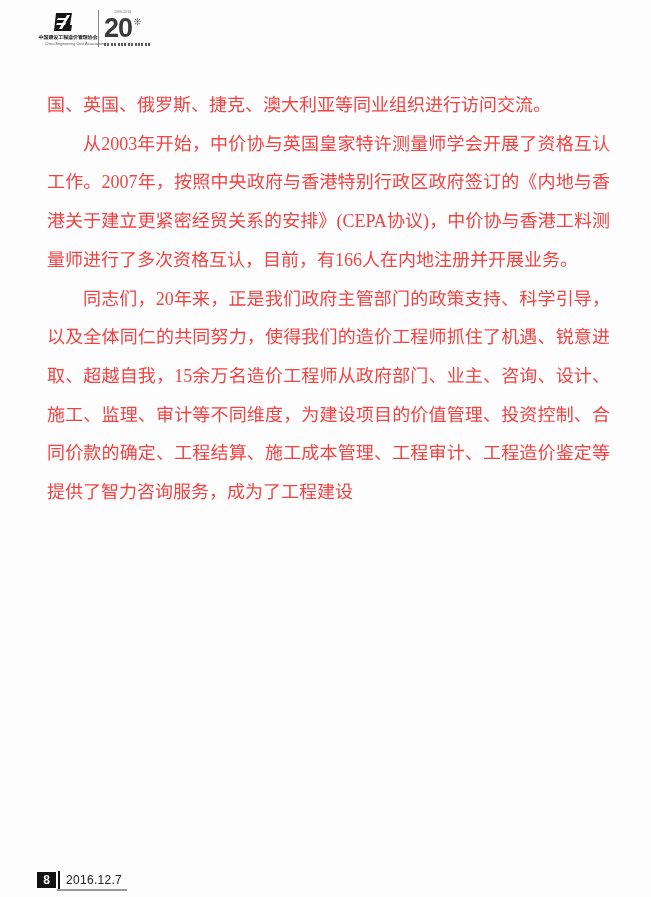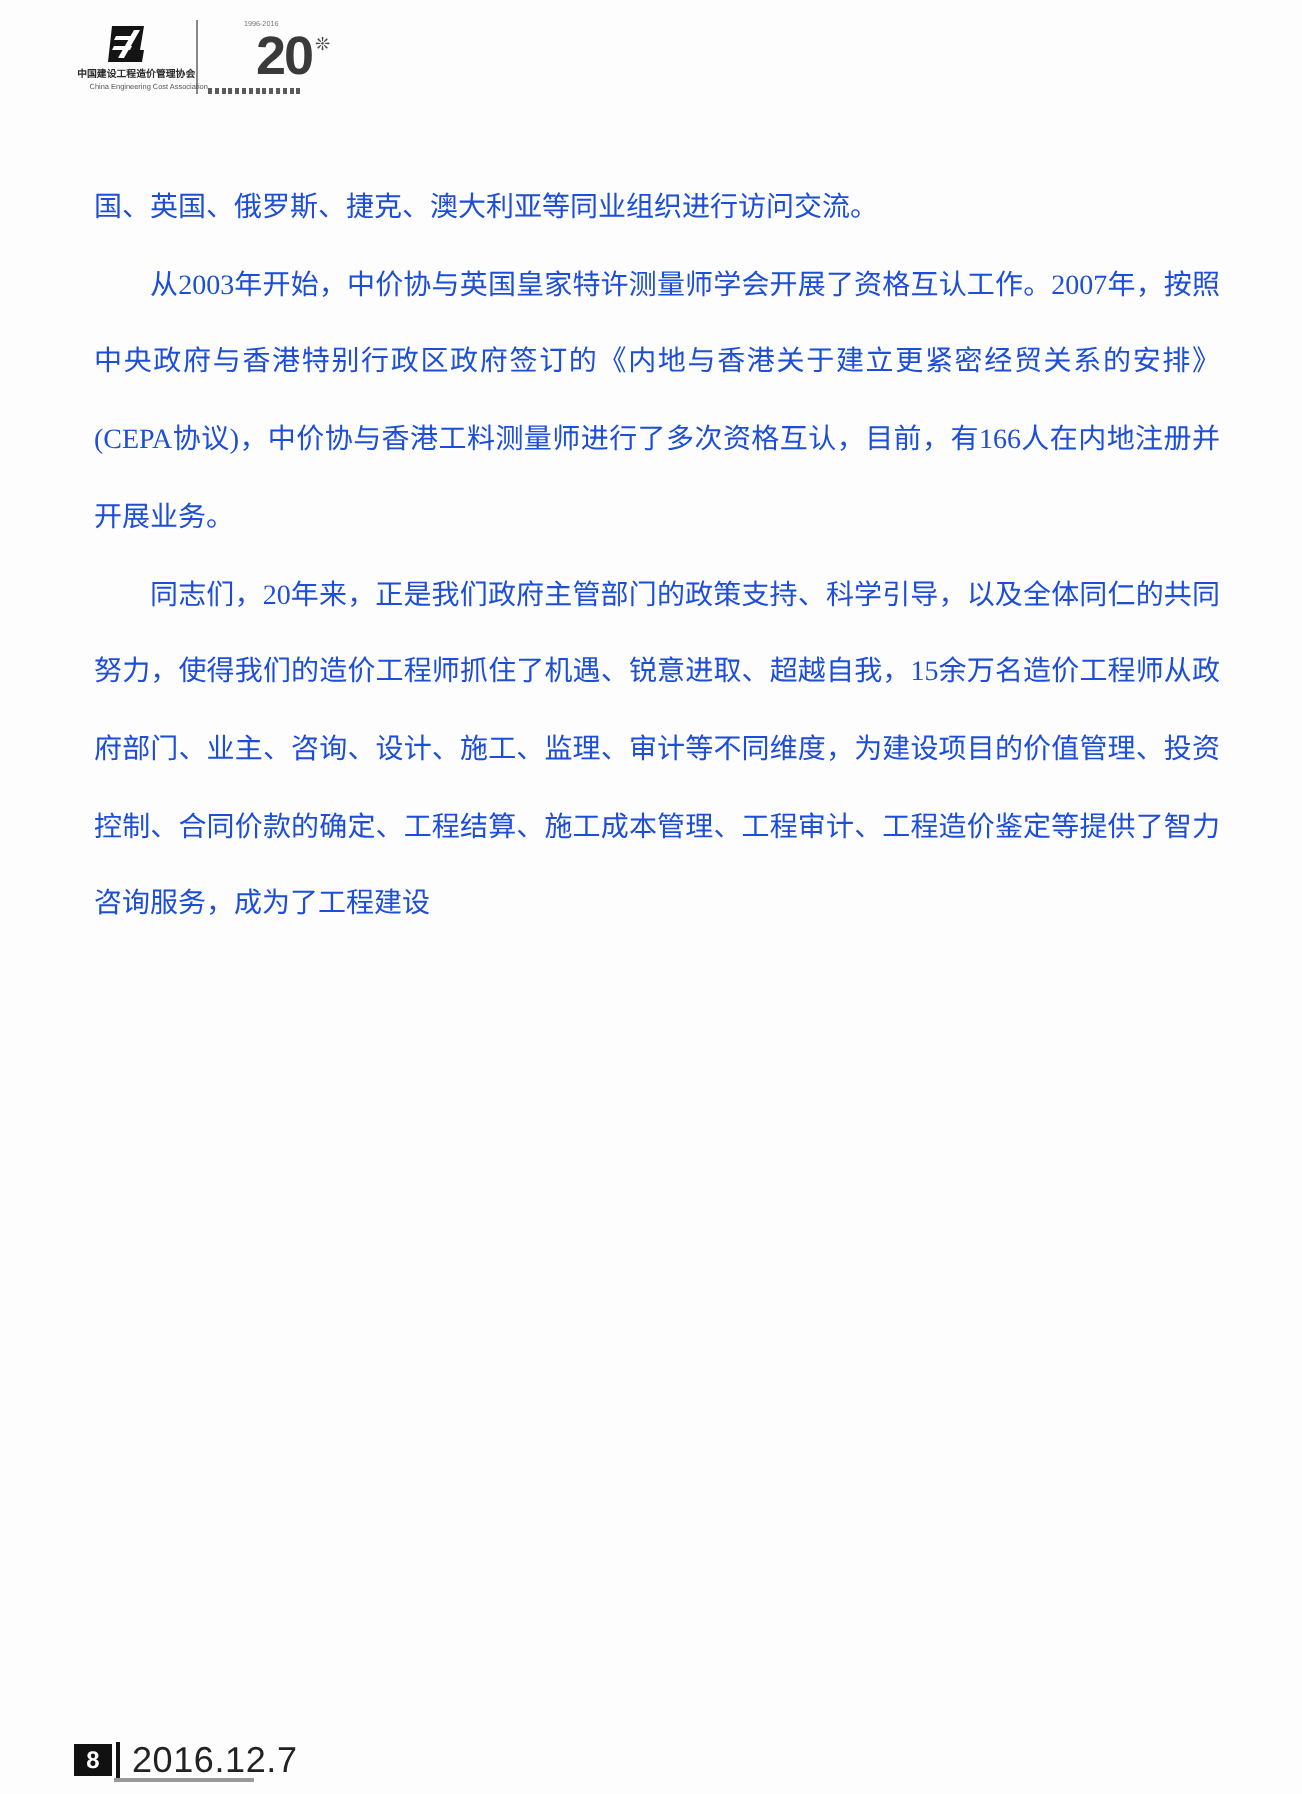--- a/index.html
+++ b/index.html
@@ -56,21 +56,21 @@
     margin-top: 1px;
   }
   .header-divider {
     width: 1px;
     height: 37px;
     background: #8a8a8a;
     margin: 1px 5px 0 3px;
   }
   .anniv {
     width: 52px;
-    text-align: right;
+    text-align: left;
     position: relative;
     padding-top: 2px;
   }
   .anniv-years {
     font-family: "Liberation Sans", "DejaVu Sans", sans-serif;
     font-size: 6px;
     color: #777;
     transform: scale(0.6);
     transform-origin: left top;
     white-space: nowrap;
@@ -104,24 +104,24 @@
 
   
   .body-text {
     position: absolute;
     left: 47px;
     top: 86px;
     width: 563px;
   }
   .para {
     margin: 0;
-    font-size: 14px;
+    font-size: 18px;
     line-height: 38.7px;
     text-align: justify;
-    color: #1d4ed8;
+    color: #ef4444;
   }
   .para.indent {
     text-indent: 2em;
   }
 
   
   .page-footer {
     position: absolute;
     left: 37px;
     top: 871px;
@@ -145,21 +145,21 @@
     line-height: 16px;
   }
   .pg-bar {
     display: inline-block;
     width: 2px;
     height: 18px;
     background: #111111;
     margin-left: 2px;
   }
   .pg-date {
-    font-size: 18px;
+    font-size: 12px;
     color: #222222;
     margin-left: 6px;
     letter-spacing: 0.3px;
   }
   .pg-rule {
     position: absolute;
     left: 20px;
     top: 18px;
     width: 70px;
     height: 2px;

